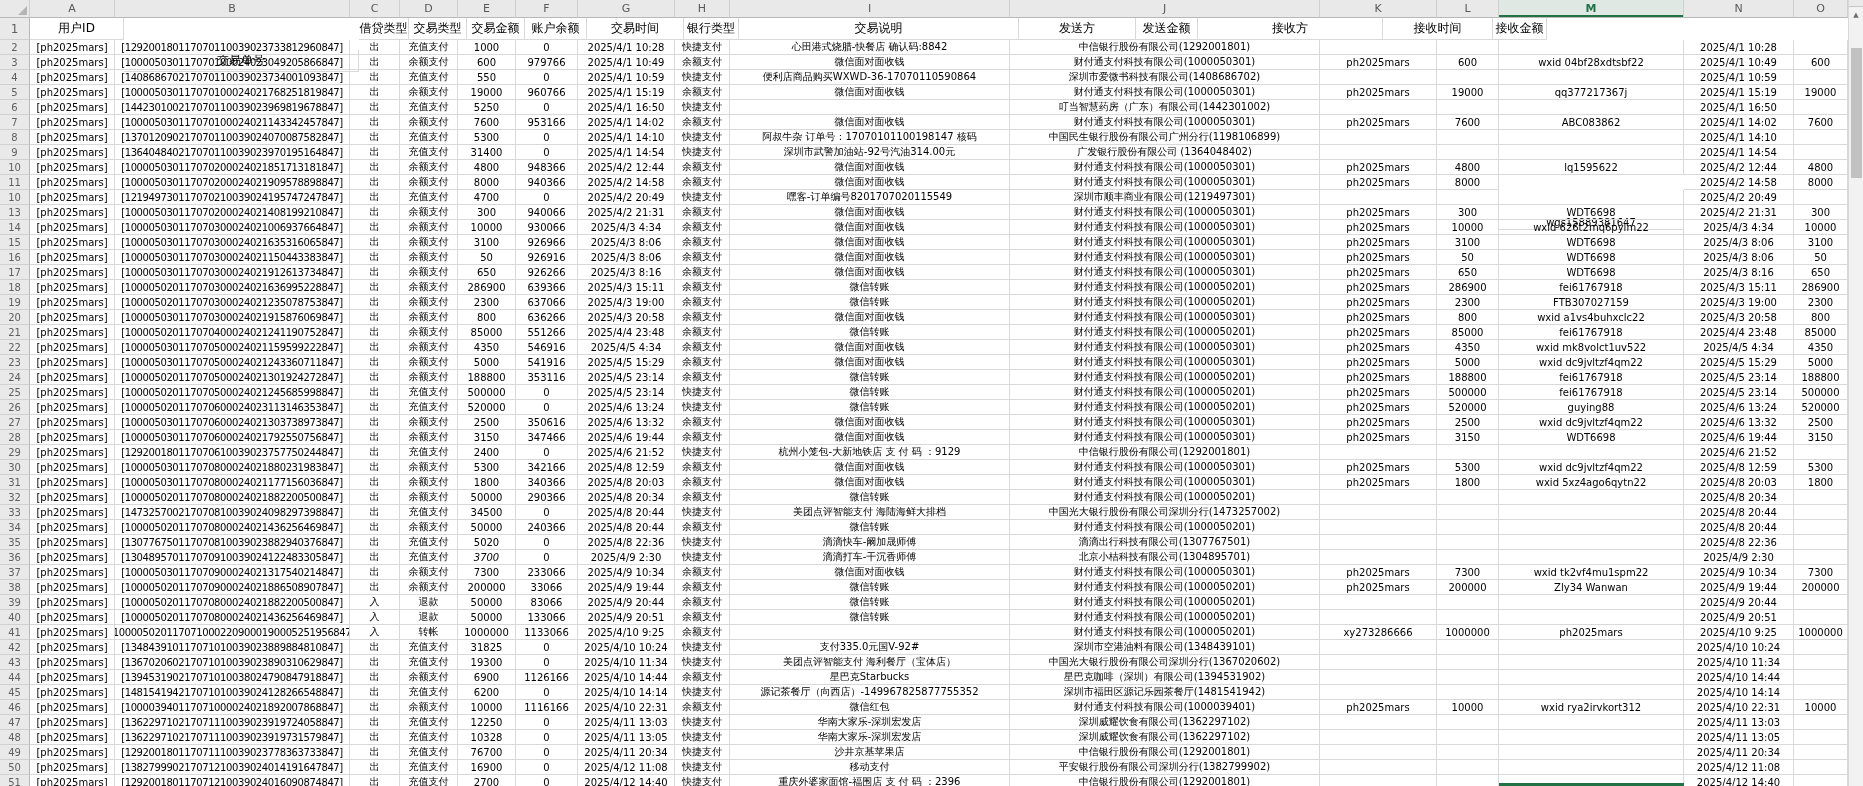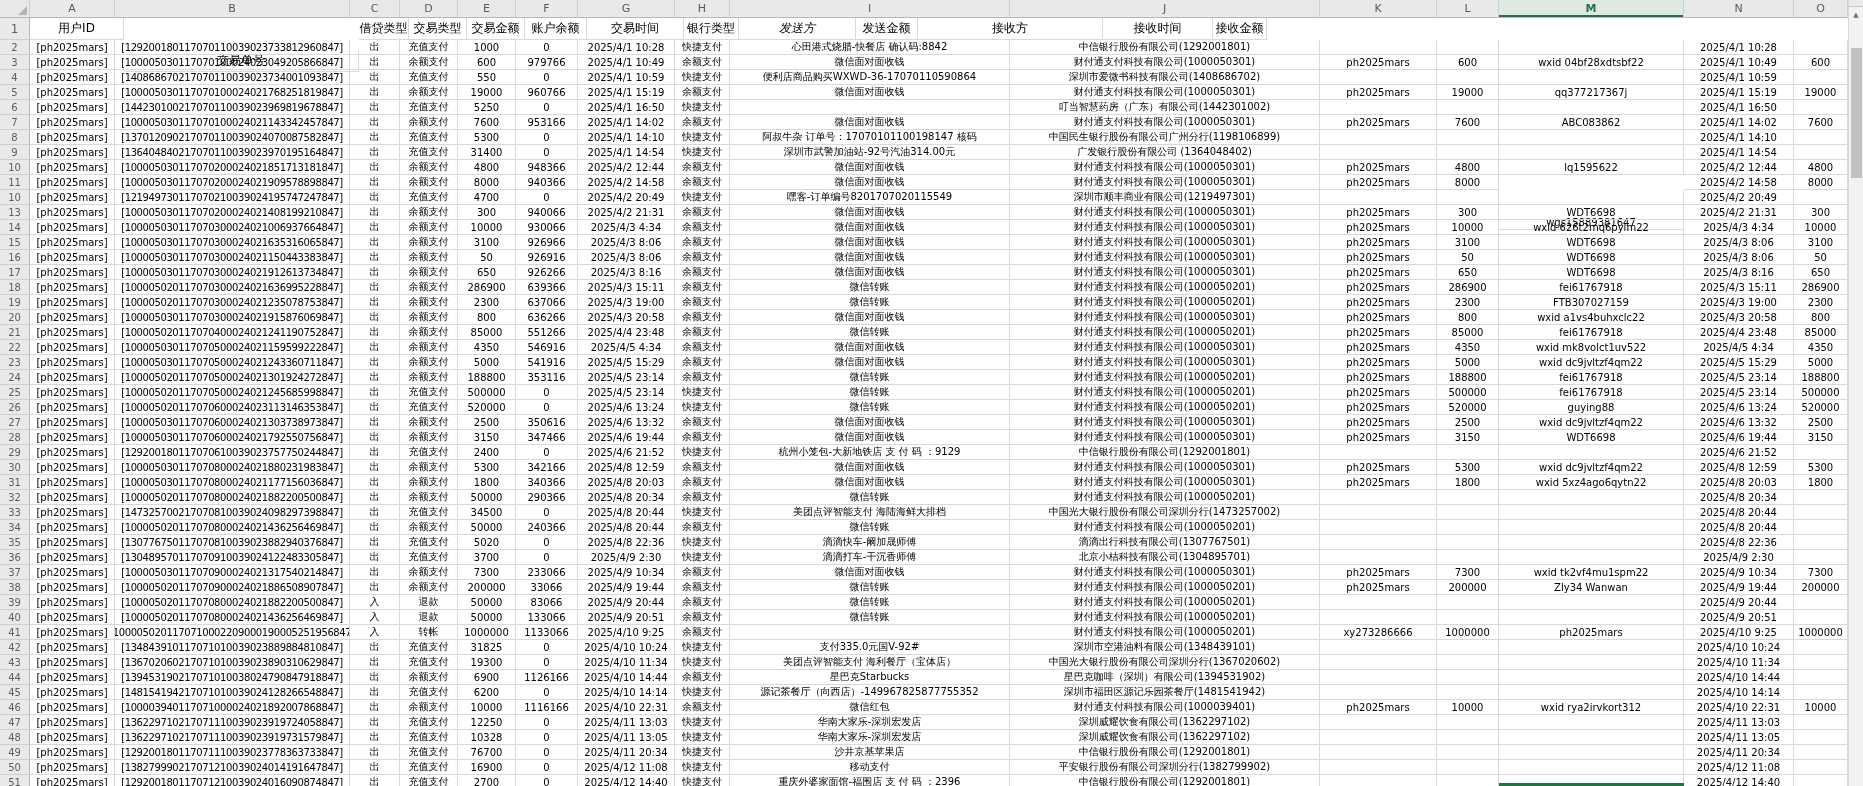--- a/index.html
+++ b/index.html
@@ -97,21 +97,22 @@
       <div class="row header-row">
         <div class="cell gutter" style="width: 30px;">1</div>
         <div class="cell " style="width: 94px;">用户ID</div>
         <div class="cell " style="width: 235px; margin-top: 32px;">交易单号</div>
         <div class="cell " style="width: 50px;">借贷类型</div>
         <div class="cell " style="width: 58px;">交易类型</div>
         <div class="cell " style="width: 58px;">交易金额</div>
         <div class="cell " style="width: 62px;">账户余额</div>
         <div class="cell " style="width: 97px;">交易时间</div>
         <div class="cell " style="width: 55px;">银行类型</div>
-        <div class="cell " style="width: 117px; font-style: italic;">发送方</div>
+        <div class="cell " style="width: 280px;">交易说明</div>
+        <div class="cell " style="width: 117px;">发送方</div>
         <div class="cell " style="width: 62px;">发送金额</div>
         <div class="cell " style="width: 185px;">接收方</div>
         <div class="cell " style="width: 110px;">接收时间</div>
         <div class="cell " style="width: 54px;">接收金额</div>
       </div>
       <div class="row data-row">
         <div class="cell gutter" style="width: 30px;">2</div>
         <div class="cell " style="width: 85px;">[ph2025mars]</div>
         <div class="cell col-b" style="width: 235px;">[129200180117070110039023733812960847]</div>
         <div class="cell " style="width: 50px;">出</div>
@@ -721,21 +722,21 @@
         <div class="cell " style="width: 185px;"></div>
         <div class="cell " style="width: 110px;">2025/4/8 22:36</div>
         <div class="cell " style="width: 54px;"></div>
       </div>
       <div class="row data-row">
         <div class="cell gutter" style="width: 30px;">36</div>
         <div class="cell " style="width: 85px;">[ph2025mars]</div>
         <div class="cell col-b" style="width: 235px;">[130489570117070910039024122483305847]</div>
         <div class="cell " style="width: 50px;">出</div>
         <div class="cell " style="width: 58px;">充值支付</div>
-        <div class="cell " style="width: 58px;">3700</div>
+        <div class="cell " style="width: 58px; font-style: italic;">3700</div>
         <div class="cell " style="width: 62px;">0</div>
         <div class="cell " style="width: 97px;">2025/4/9 2:30</div>
         <div class="cell " style="width: 55px;">快捷支付</div>
         <div class="cell " style="width: 280px;">滴滴打车-干沉香师傅</div>
         <div class="cell " style="width: 310px;">北京小桔科技有限公司(1304895701)</div>
         <div class="cell " style="width: 117px;"></div>
         <div class="cell " style="width: 62px;"></div>
         <div class="cell " style="width: 185px;"></div>
         <div class="cell " style="width: 110px;">2025/4/9 2:30</div>
         <div class="cell " style="width: 54px;"></div>

